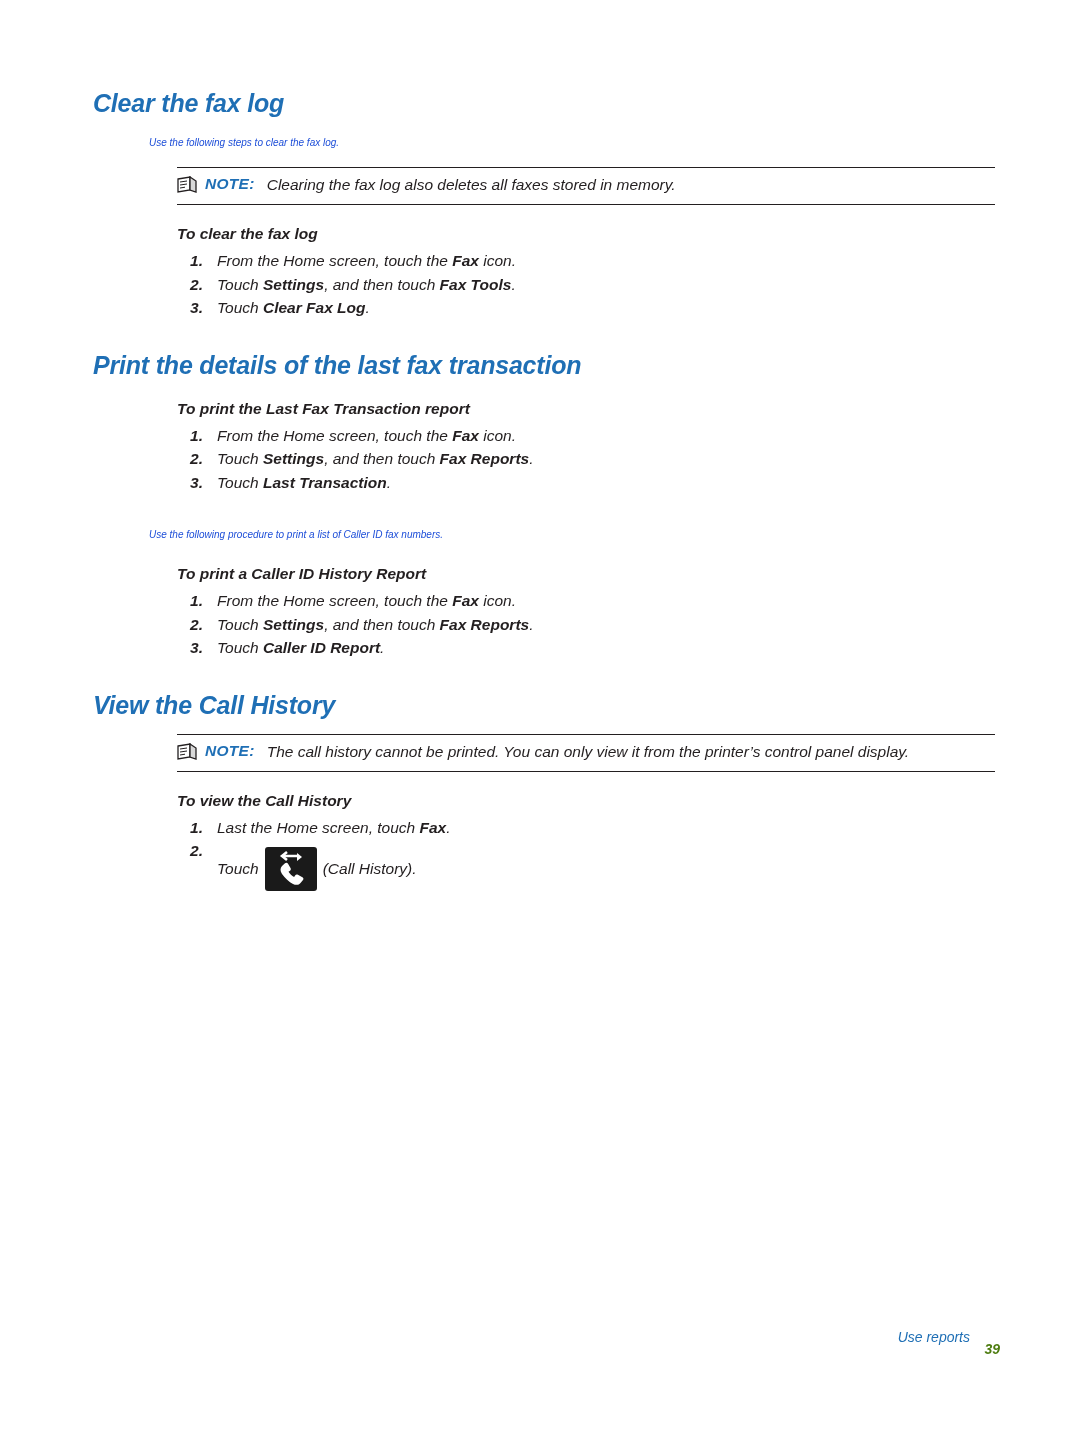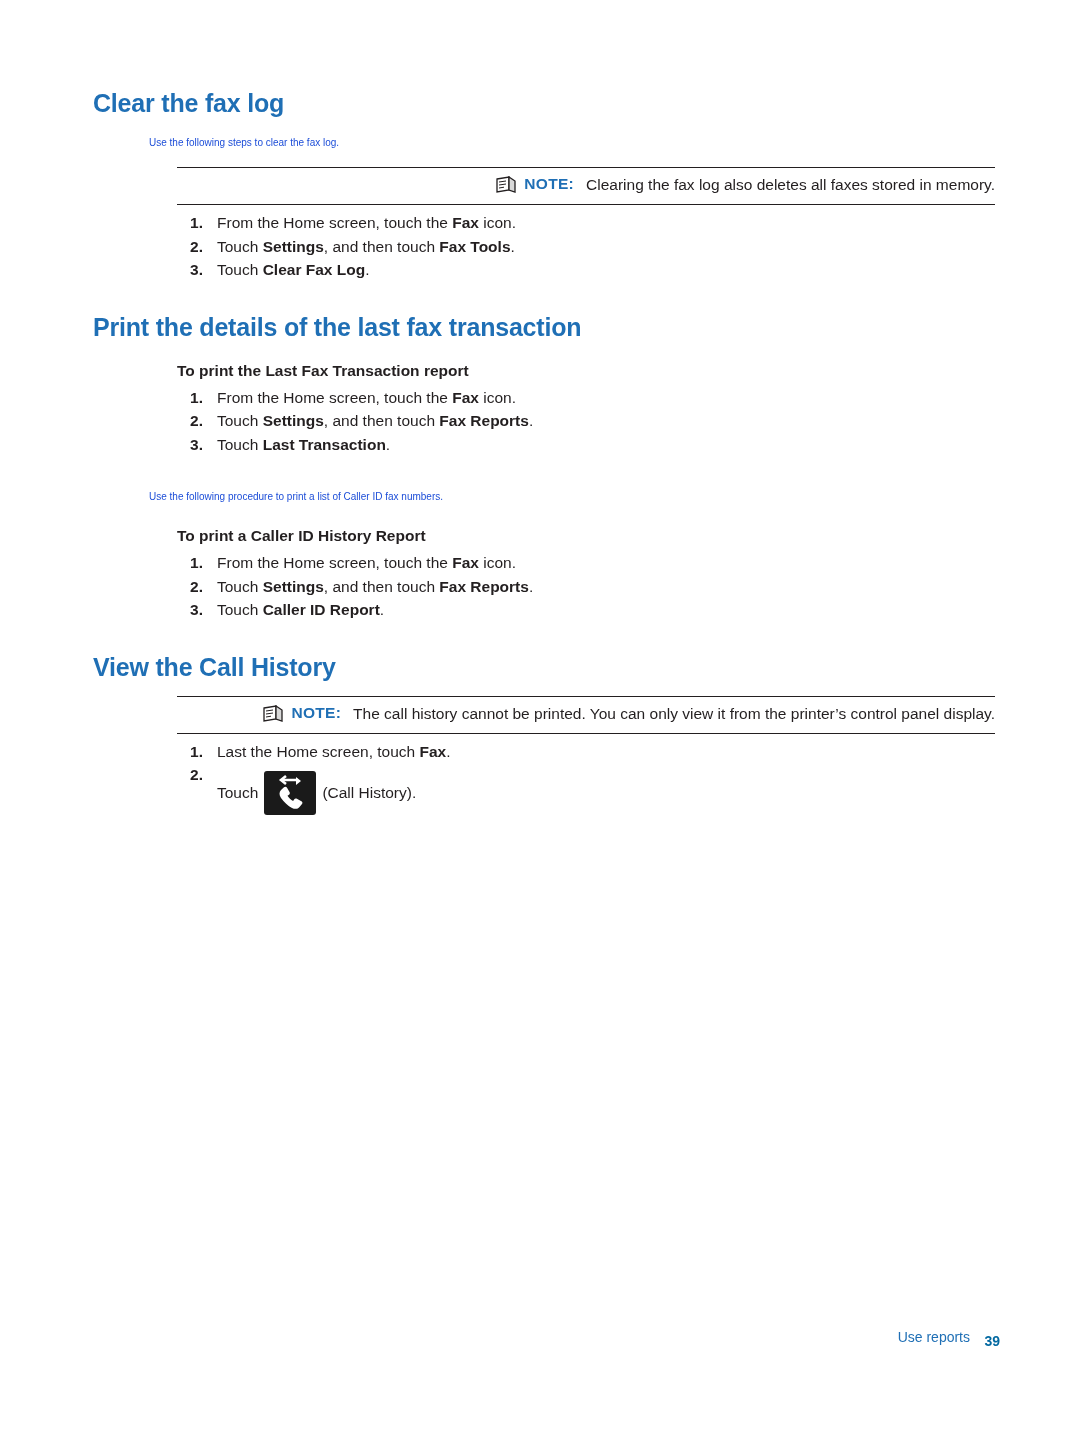--- a/index.html
+++ b/index.html
@@ -12,20 +12,21 @@
     height: 1437px;
     font-family: "Liberation Sans", sans-serif;
     color: #231f20;
     position: relative;
   }
   .page {
     position: relative;
     width: 1080px;
     height: 1437px;
     box-sizing: border-box;
+    font-style: italic;
   }
   .content {
     position: absolute;
     left: 93px;
     top: 88px;
     width: 905px;
   }
   h1.section-title {
     color: #1f6fb5;
     font-size: 25px;
@@ -49,21 +50,20 @@
   }
   .note-box {
     margin: 14px 0 0 84px;
     width: 818px;
     border-top: 1.5px solid #231f20;
     border-bottom: 1.5px solid #231f20;
     padding: 7px 0 7px 0;
     display: flex;
     align-items: flex-start;
     box-sizing: border-box;
-    justify-content: flex-end;
   }
   .note-icon {
     width: 22px;
     flex: 0 0 22px;
     margin-right: 6px;
     padding-top: 1px;
   }
   .note-label {
     color: #1f6fb5;
     font-size: 15.5px;
@@ -137,23 +137,23 @@
   }
   .footer .use-reports {
     position: absolute;
     right: 110px;
     top: 0;
     white-space: nowrap;
   }
   .footer .page-num {
     position: absolute;
     right: 80px;
-    top: 4px;
-    font-weight: bold;
-    color: #0369a1;
+    top: 12px;
+    font-weight: bold;
+    color: #4d7c0f;
   }
 </style>
 </head>
 <body>
 
 <div class="page">
   <div class="content">
 
     <div class="sec" style="margin-top:0">
       <h1 class="section-title">Clear the fax log</h1>
@@ -166,20 +166,21 @@
             <path d="M13 1 L19 5 L19 16 L13 14 Z" fill="#d9d9d9" stroke="#231f20" stroke-width="1.3"></path>
             <path d="M3 6 L10 5" stroke="#231f20" stroke-width="1"></path>
             <path d="M3 9 L10 8" stroke="#231f20" stroke-width="1"></path>
             <path d="M3 12 L8 11.2" stroke="#231f20" stroke-width="1"></path>
           </svg>
         </span>
         <span class="note-label">NOTE:</span>
         <span class="note-text">Clearing the fax log also deletes all faxes stored in memory.</span>
       </div>
 
+      <div class="proc-title">To clear the fax log</div>
       <ol class="steps">
           <li><span class="num">1.</span><span class="txt"><span>From the Home screen, touch the </span><b>Fax</b><span> icon.</span></span></li>
           <li><span class="num">2.</span><span class="txt"><span>Touch </span><b>Settings</b><span>, and then touch </span><b>Fax Tools</b><span>.</span></span></li>
           <li><span class="num">3.</span><span class="txt"><span>Touch </span><b>Clear Fax Log</b><span>.</span></span></li>
         </ol>
     </div>
 
     <div class="sec">
       <h1 class="section-title">Print the details of the last fax transaction</h1>
       <div class="proc-title">To print the Last Fax Transaction report</div>
@@ -210,20 +211,21 @@
             <path d="M13 1 L19 5 L19 16 L13 14 Z" fill="#d9d9d9" stroke="#231f20" stroke-width="1.3"></path>
             <path d="M3 6 L10 5" stroke="#231f20" stroke-width="1"></path>
             <path d="M3 9 L10 8" stroke="#231f20" stroke-width="1"></path>
             <path d="M3 12 L8 11.2" stroke="#231f20" stroke-width="1"></path>
           </svg>
         </span>
         <span class="note-label">NOTE:</span>
         <span class="note-text">The call history cannot be printed. You can only view it from the printer’s control panel display.</span>
       </div>
 
+      <div class="proc-title">To view the Call History</div>
       <ol class="steps">
           <li><span class="num">1.</span><span class="txt"><span>Last the Home screen, touch </span><b>Fax</b><span>.</span></span></li>
           <li><span class="num">2.</span><span class="txt"></span></li>
         </ol>
 
       <div class="touch-line" style="margin-left:124px;">
         <span class="pre">Touch</span>
         <span class="callhistory-icon">
           <svg width="44" height="38" viewBox="0 0 44 38">
             <path d="M30 6 L14 6" stroke="#ffffff" stroke-width="2.6" fill="none"></path>

